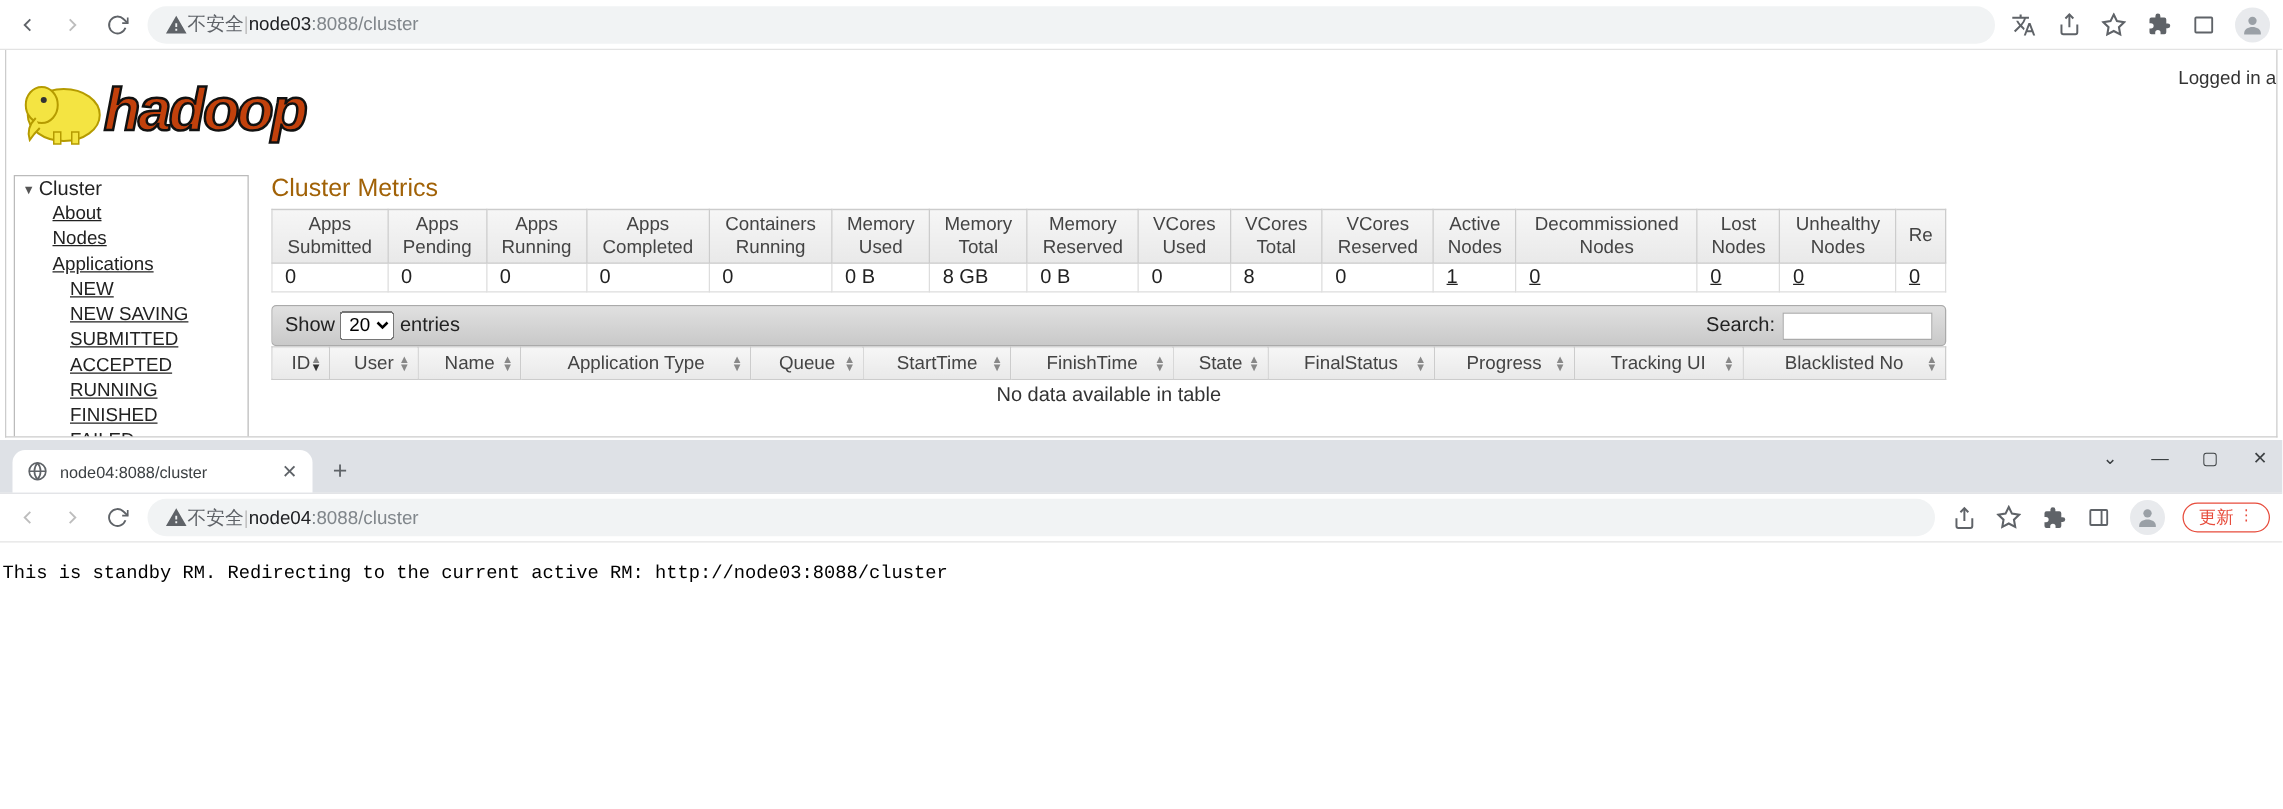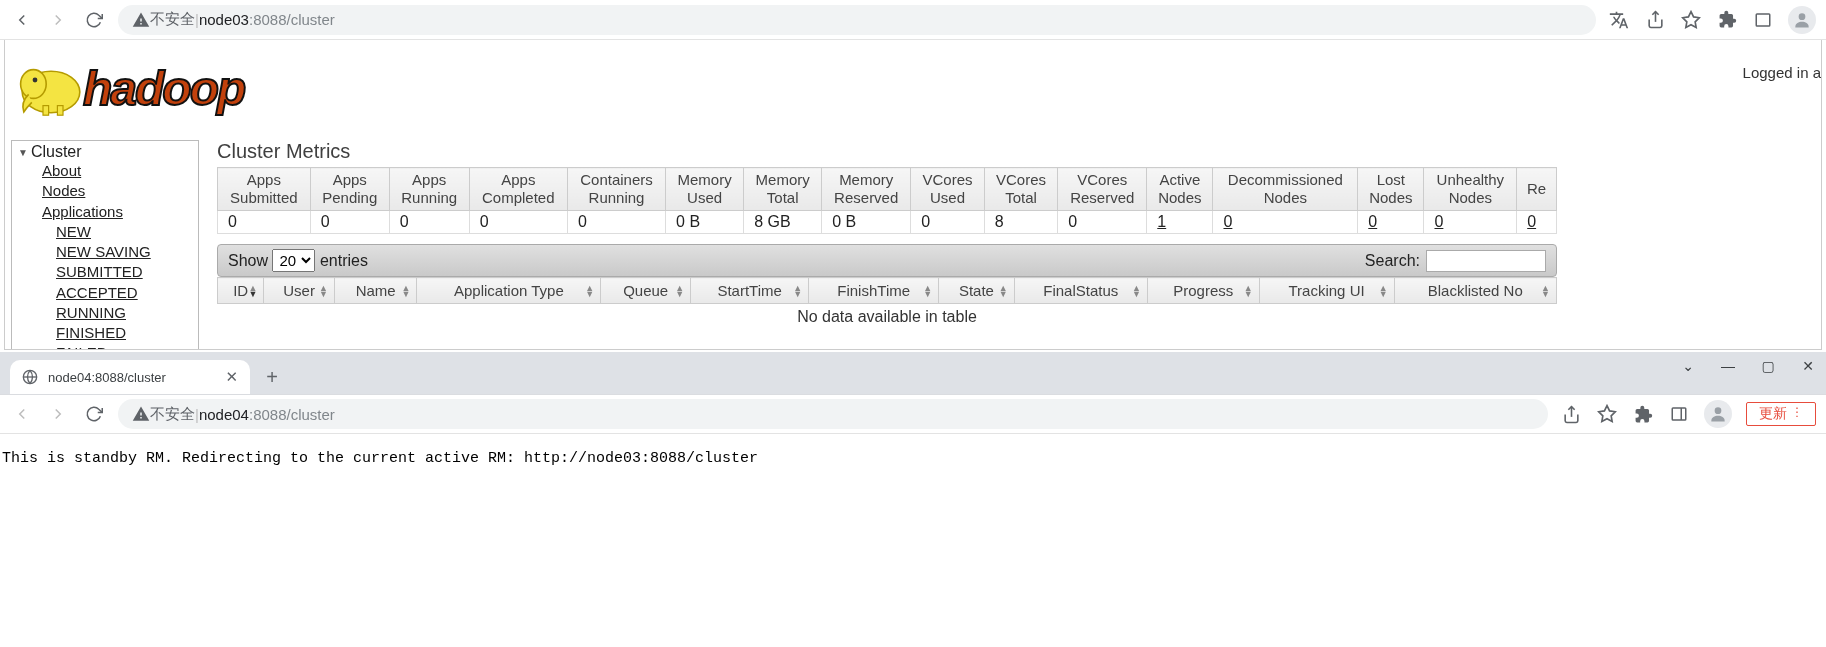--- a/index.html
+++ b/index.html
@@ -10,38 +10,38 @@
   .nav-btn { width:24px; height:24px; display:flex; align-items:center; justify-content:center; color:#5f6368; border-radius:50%; }
   .nav-btn.disabled { color:#bdbdbd; }
   .addr-bar { flex:1; display:flex; align-items:center; height:30px; background:#f1f3f4; border-radius:15px; padding:0 14px; color:#5f6368; font-size:15px;}
   .addr-text { color:#202124; font-size:15px; white-space:nowrap;}
   .addr-text .dim { color:#80868b; }
   .chrome-right { display:flex; align-items:center; gap:14px; color:#5f6368;}
   .icon-btn { width:22px; height:22px; display:flex; align-items:center; justify-content:center;}
 
   
   .page-wrap { border:1px solid #ccc; border-top:none; margin:0 4px; padding:4px 0 0 0; height:310px; overflow:hidden; position:relative;}
-  .logged-in { position:absolute; right:0; top:24px; font-size:15px; color:#333;}
+  .logged-in { position:absolute; right:0; top:14px; font-size:15px; color:#333;}
   .header-row { display:flex; align-items:center; padding:4px 0 0 6px;}
   .hadoop-logo { width:320px; height:80px; position:relative; display:flex; align-items:center;}
   .hadoop-text { font-family: "Comic Sans MS", cursive, sans-serif; font-size:48px; font-weight:bold; font-style:italic; color:#c2410c; -webkit-text-stroke:2px #111; letter-spacing:-2px; margin-left:72px;}
   .elephant { width:80px; height:64px; position:absolute; left:0; top:8px;}
   .h1-title { flex:1; text-align:center; font-size:40px; font-weight:bold; color:#222; padding-right:80px;}
 
   .body-row { display:flex; padding:12px 0 0 6px; gap:18px;}
   .sidebar { width:188px; border:1px solid #bbb; font-size:15px; padding:2px 6px 6px 6px;}
   .sidebar .cluster-hdr { font-weight:normal; font-size:16px; color:#222; display:flex; align-items:center; gap:3px;}
   .tri { font-size:10px; color:#555;}
   .sidebar ul { list-style:none; padding-left:24px; }
   .sidebar ul.sub { padding-left:38px; }
   .sidebar a { color:#222; text-decoration:underline; font-size:15px;margin-top:21px;}
   .sidebar li { line-height:1.35;}
 
   .main { flex:1; overflow:hidden;}
-  .section-title { font-size:20px; color:#404040; margin-bottom:4px;}
+  .section-title { font-size:20px; color:#a16207; margin-bottom:4px;}
   .metrics-table { width:1340px; border-collapse:collapse; font-size:15px;}
   .metrics-table th { background:linear-gradient(#f6f6f6,#e9e9e9); border:1px solid #ccc; font-weight:normal; color:#444; padding:3px 8px; font-size:15px; line-height:1.2; text-align:center;}
   .metrics-table td { border:1px solid #ddd; padding:2px 10px; font-size:16px; text-align:left;}
   .metrics-table td.link { color:#222; text-decoration:underline;}
 
   .show-bar { margin-top:10px; background:linear-gradient(#e0e0e0,#c9c9c9); border:1px solid #aaa; border-radius:4px; padding:4px 10px; display:flex; align-items:center; justify-content:space-between; width:1340px; font-size:16px;}
   .show-bar select { font-size:15px; padding:1px 2px;}
   .search-box { display:flex; align-items:center; gap:6px;}
   .search-box input { width:120px; height:22px; border:1px solid #aaa; padding:0 4px; font-size:14px;}
 
@@ -53,21 +53,21 @@
 
   
   .win2 { margin-top:2px; background:#fff;}
   .win2-titlebar { height:42px; background:#dee1e6; display:flex; align-items:flex-end; position:relative;}
   .tab { background:#fff; border-radius:10px 10px 0 0; display:flex; align-items:center; height:34px; padding:0 12px; margin-left:10px; gap:10px; min-width:240px; font-size:13px; color:#3c4043;}
   .tab .close-x { margin-left:auto; color:#5f6368; font-size:15px;}
   .newtab { width:28px; height:28px; display:flex; align-items:center; justify-content:center; font-size:20px; color:#5f6368; margin-left:8px; margin-bottom:3px;}
   .win-controls { position:absolute; right:8px; top:6px; display:flex; gap:20px; color:#3c4043;}
   .win-controls .ctl { width:20px; display:flex; justify-content:center; font-size:14px;}
   .win2 .chrome-bar { border-top:1px solid #dadce0;}
-  .update-btn { border:1px solid #e74c3c; color:#e74c3c; border-radius:2px; padding:2px 12px; font-size:14px; display:flex; align-items:flex-start; gap:4px;}
+  .update-btn { border:1px solid #e74c3c; color:#e74c3c; border-radius:12px; padding:2px 12px; font-size:14px; display:flex; align-items:flex-start; gap:4px;}
   .body2 { padding:16px 2px; font-family: "SimSun","NSimSun","Courier New",monospace; font-size:15px; color:#000; white-space:pre;}
 </style>
 </head>
 <body>
 
 <div class="chrome-bar">
   <div class="nav-btn">
     <svg width="18" height="18" viewBox="0 0 24 24" fill="none" stroke="#5f6368" stroke-width="2">
         <polyline points="15 18 9 12 15 6"></polyline>
       </svg>

